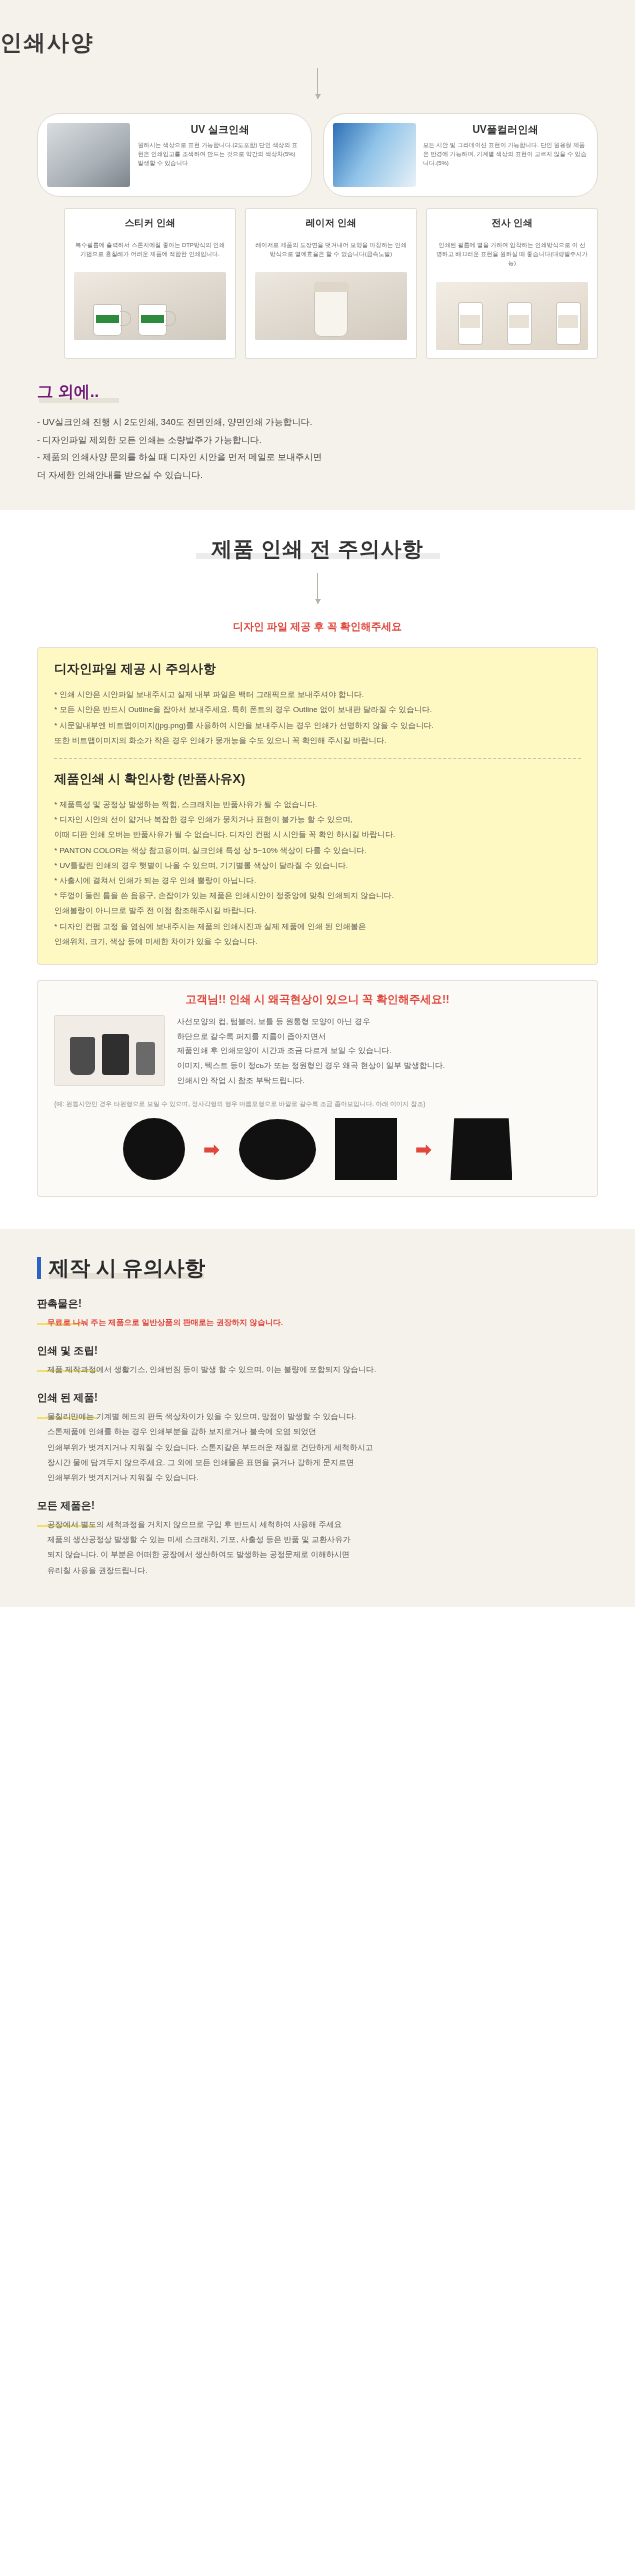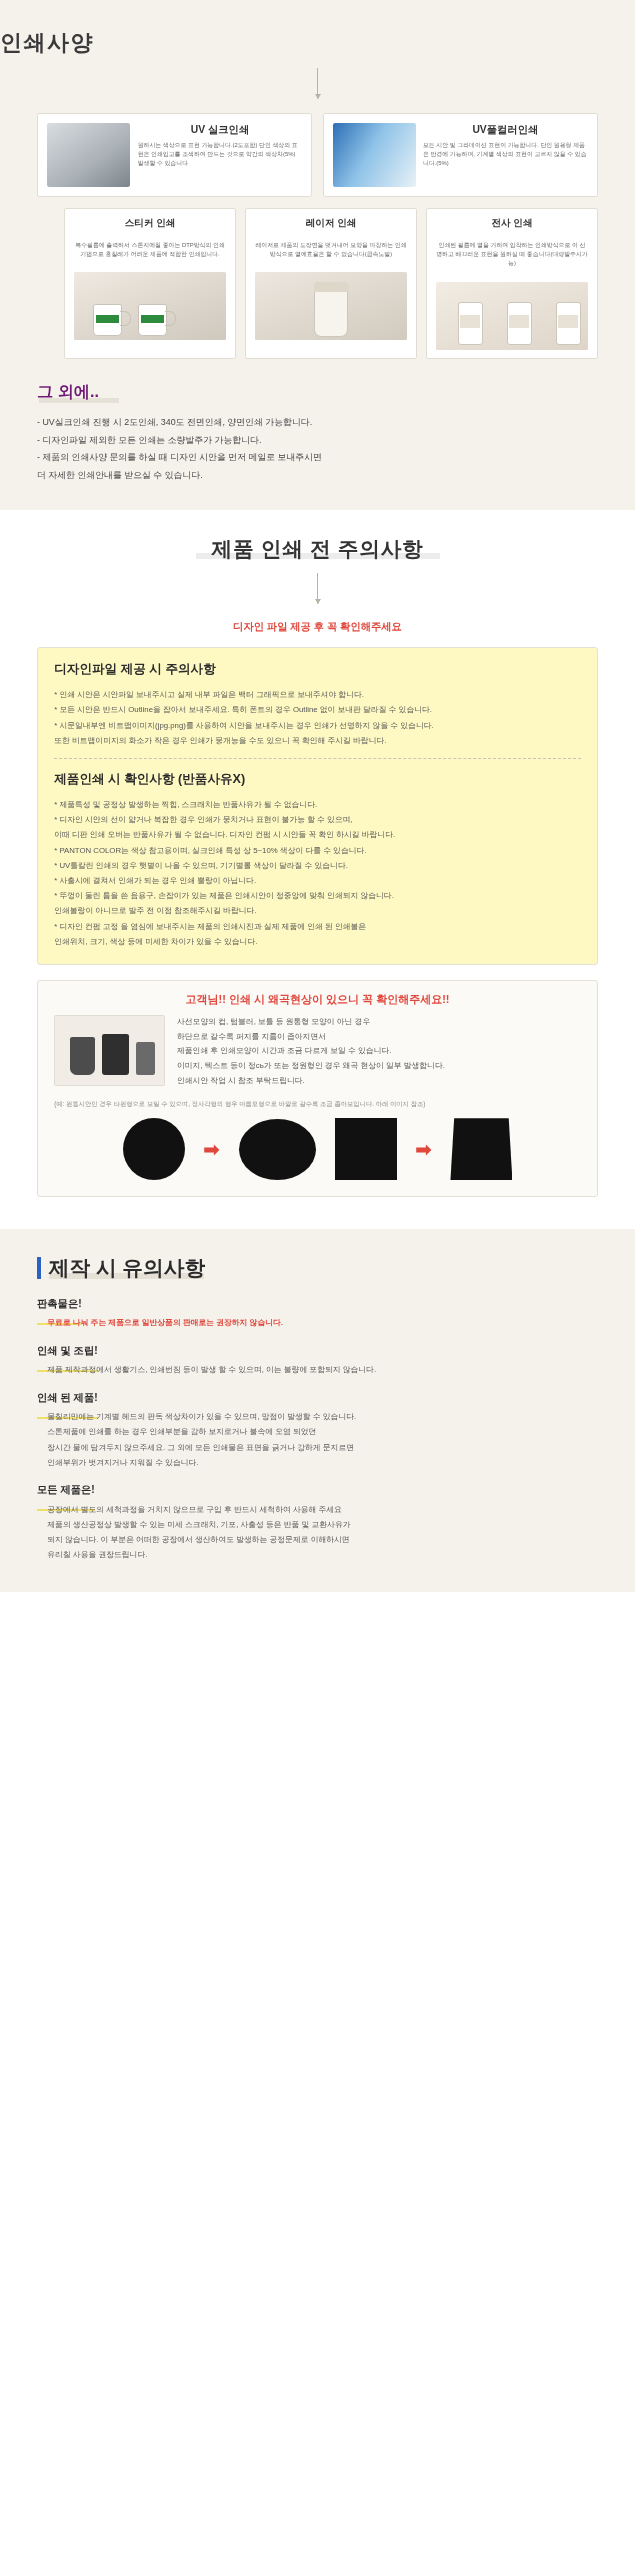--- a/index.html
+++ b/index.html
@@ -32,21 +32,21 @@
     border-top: 5.2px solid #b9b3a7;
   }
   .cards2 {
     display: flex; gap: 10.3px; justify-content: center;
     margin: 14.8px auto 10.3px; width: 561px;
   }
   .card {
     background: #fff; border: 0.7px solid #e2ddd3; border-radius: 2.2px;
     padding: 8.9px; display: flex; gap: 7.4px;
   }
-  .card.w2 { width: 275px; }
+  .card.w2 { width: 275px; border-radius: 23px; }
   .card-thumb {
     width: 83px; height: 64px; border-radius: 2.2px; flex: 0 0 83px;
     overflow: hidden; position: relative;
   }
   .card-body { flex: 1; }
   .card-h {
     font-size: 10.3px; font-weight: bold; color: #333; text-align: center;
     margin-bottom: 3.7px;
   }
   .card-p { font-size: 5.9px; line-height: 1.55; color: #666; }
@@ -313,20 +313,21 @@
         </div>
         <div class="blk-line">제품 제작과정에서 생활기스, 인쇄번짐 등이 발생 할 수 있으며, 이는 불량에 포함되지 않습니다.</div>
       </div>
 
       <div class="blk">
         <div class="blk-h">
           <span class="under">인쇄 된 제품!</span>
         </div>
         <div class="blk-line">물칠리만에는 기계별 헤드의 판독 색상차이가 있을 수 있으며, 망점이 발생할 수 있습니다.</div>
         <div class="blk-line">스톤제품에 인쇄를 하는 경우 인쇄부분을 감하 보지로거나 불속에 오염 되었던</div>
+        <div class="blk-line">인쇄부위가 벗겨지거나 지워질 수 있습니다. 스톤지같은 부드러운 재질로 건단하게 세척하시고</div>
         <div class="blk-line">장시간 물에 담겨두지 않으주세요. 그 외에 모든 인쇄물은 표면을 긁거나 강하게 문지르면</div>
         <div class="blk-line">인쇄부위가 벗겨지거나 지워질 수 있습니다.</div>
       </div>
 
       <div class="blk">
         <div class="blk-h">
           <span class="under">모든 제품은!</span>
         </div>
         <div class="blk-line">공장에서 별도의 세척과정을 거치지 않으므로 구입 후 반드시 세척하여 사용해 주세요</div>
         <div class="blk-line">제품의 생산공정상 발생할 수 있는 미세 스크래치, 기포, 사출성 등은 반품 및 교환사유가</div>

